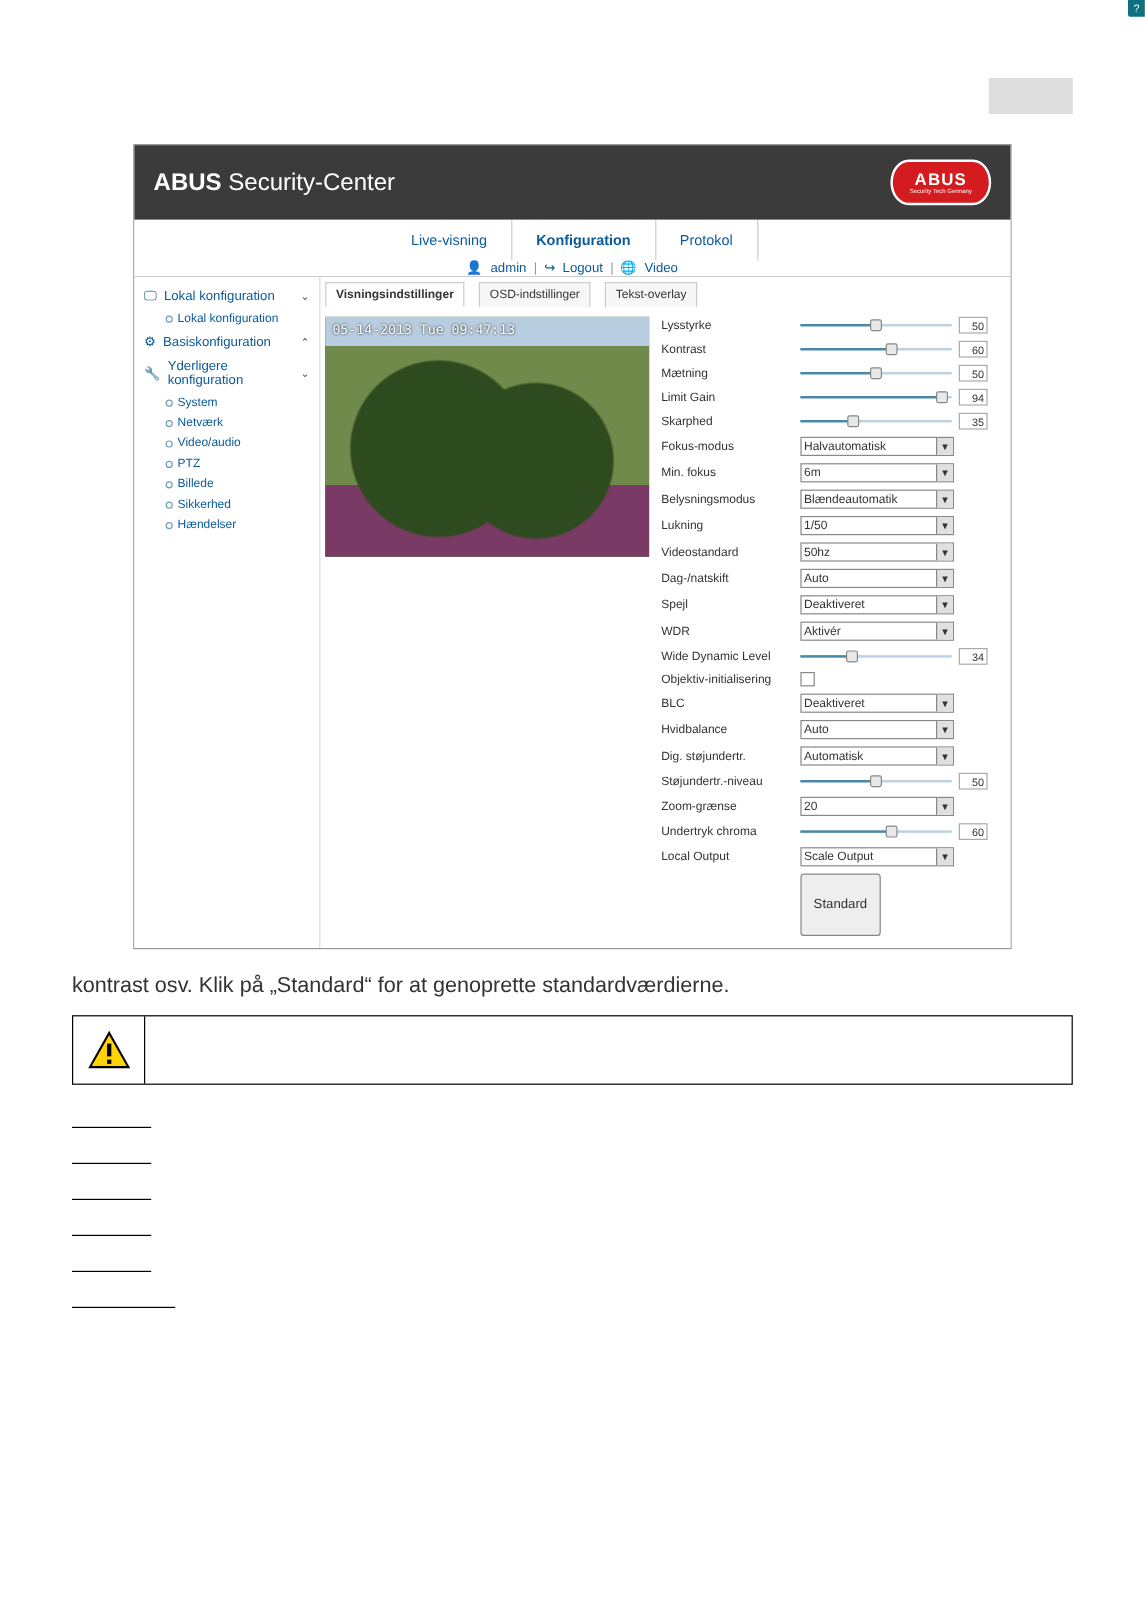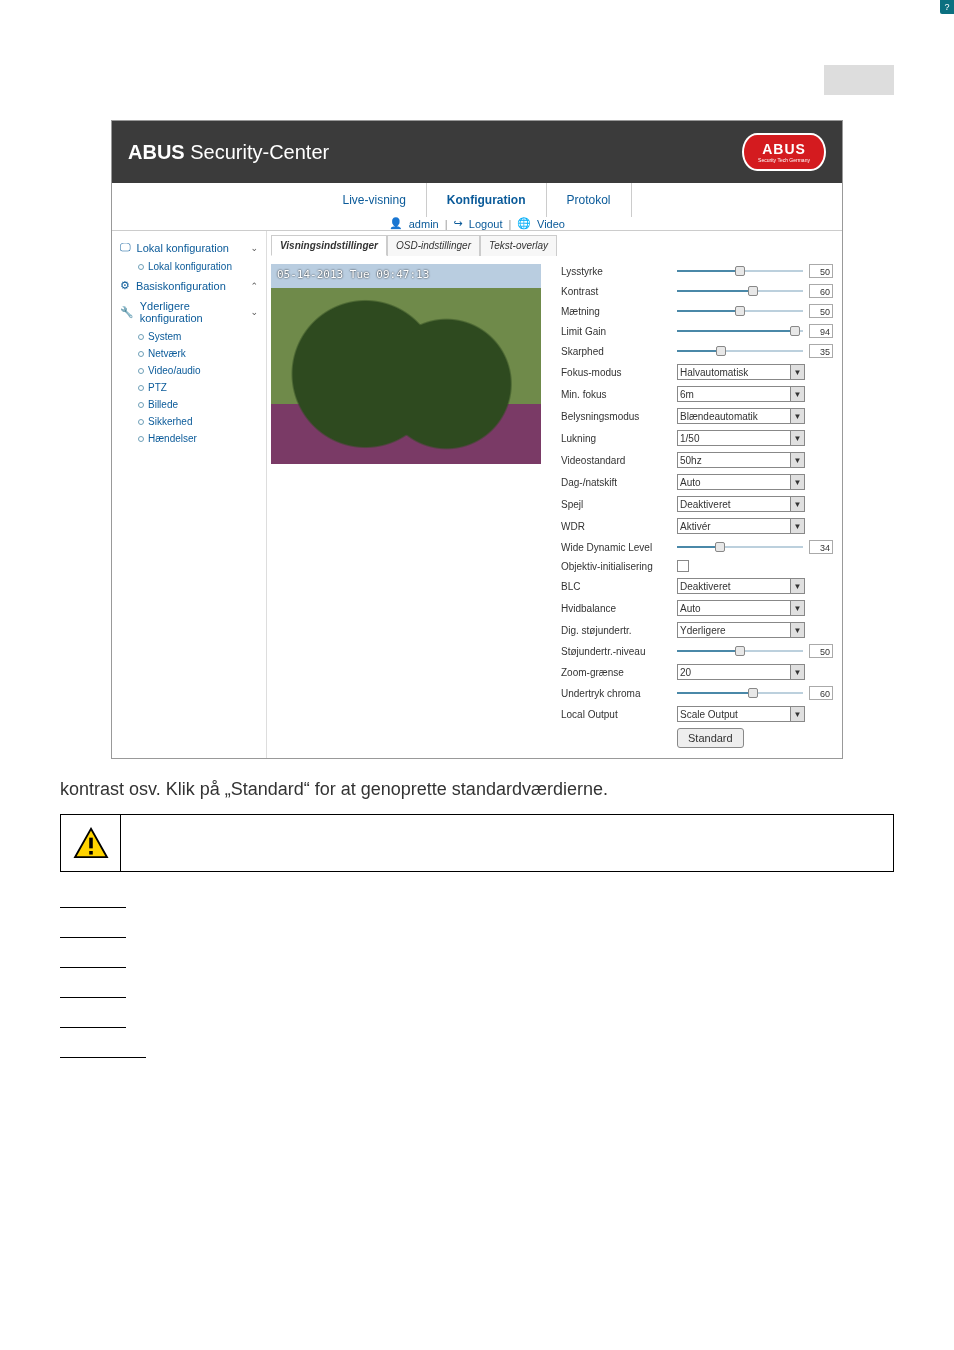--- a/index.html
+++ b/index.html
@@ -22,43 +22,43 @@
   .navtab.active { font-weight:bold; color:#0a5a99; }
   .userbar { padding:0 12px; color:#0a5a99; font-size:11px; display:flex; align-items:center; gap:6px; }
   .userbar .sep { color:#999; }
   .layout { display:flex; background:#fff; }
   .sidebar { width:155px; border-right:1px solid #ddd; padding:6px 0; }
   .side-group-hdr { display:flex; align-items:center; gap:6px; padding:4px 8px; color:#0a5a99; font-size:11px; cursor:pointer; }
   .side-group-hdr .chev { margin-left:auto; font-size:9px; color:#555; }
   .side-sub { padding:3px 8px 3px 26px; font-size:10px; color:#0a5a99; cursor:pointer; display:flex; align-items:center; gap:4px; }
   .side-sub .bullet { width:6px; height:6px; border-radius:50%; border:1px solid #6fa0b8; display:inline-block; }
   .content { flex:1; padding:4px; }
-  .subtabs { display:flex; gap:0; margin-bottom:8px;font-style:italic; }
+  .subtabs { display:flex; gap:12px; margin-bottom:8px; }
   .subtab { font-size:10px; padding:4px 8px; border:1px solid #ccc; border-bottom:none; background:#f7f7f7; cursor:pointer; }
   .subtab.active { background:#fff; font-weight:bold; border-bottom:1px solid #fff; }
-  .cfgrow { display:flex; gap:20px; }
+  .cfgrow { display:flex; gap:10px; }
   .preview { width:270px; height:200px; background:#4a6b2f; position:relative; overflow:hidden; }
   .preview::before { content:""; position:absolute; inset:0; background:
      radial-gradient(circle at 35% 55%, #2e4a1f 0 35%, transparent 36%),
      radial-gradient(circle at 65% 60%, #2e4a1f 0 30%, transparent 31%),
      linear-gradient(to bottom, #b9cde0 0 12%, #6f8a4a 12% 70%, #7a3a66 70% 100%);
   }
   .preview-osd { position:absolute; top:4px; left:6px; color:#fff; font-family:monospace; font-size:11px; text-shadow:0 0 2px #000; }
   .settings { flex:1; font-size:10px; }
   .srow { display:flex; align-items:center; margin-bottom:6px; gap:6px; }
   .slabel { width:110px; color:#333; }
   .slider-wrap { width:126px; position:relative; height:8px; }
   .slider-track { position:absolute; left:0; right:0; top:3px; height:2px; background:#bcd0dd; }
   .slider-fill { position:absolute; left:0; top:3px; height:2px; background:#4a88a8; }
   .slider-thumb { position:absolute; top:-1px; width:10px; height:10px; background:#e8e8e8; border:1px solid #888; border-radius:2px; transform:translateX(-50%); }
   .valbox { width:24px; height:14px; border:1px solid #aaa; background:#fff; font-size:9px; text-align:right; padding:0 2px; line-height:14px; }
   .sel { width:128px; height:16px; border:1px solid #888; background:#fff; font-size:10px; padding:0 2px; position:relative; display:flex; align-items:center; }
   .sel .dd { position:absolute; right:0; top:0; bottom:0; width:14px; background:#e0e0e0; border-left:1px solid #888; display:flex; align-items:center; justify-content:center; font-size:8px; }
   .chk { width:12px; height:12px; border:1px solid #888; background:#fff; }
-  .std-btn { display:inline-block; padding:3px 10px; border:1px solid #888; background:#eee; border-radius:3px; font-size:11px; cursor:pointer; }
+  .std-btn { display:inline-block; padding:19px 10px; border:1px solid #888; background:#eee; border-radius:3px; font-size:11px; cursor:pointer; }
   
   .doc-para { font-size:18px; margin:18px 0 14px 0; }
   .notice { border:1px solid #000; display:flex; margin-bottom:18px; }
   .notice-icon-cell { width:60px; border-right:1px solid #000; display:flex; align-items:center; justify-content:center; padding:6px; }
   .warn-tri { width:36px; height:32px; }
   .notice-body { flex:1; padding:12px; min-height:56px; }
   .u-row { height:18px; border-bottom:1px solid #000; width:66px; margin:12px 0 10px 0; }
   .u-row.wider { width:86px; }
   .body-line { font-size:14px; margin:6px 0 6px 70px; }
 </style>
@@ -288,21 +288,21 @@
             <div class="srow">
               <div class="slabel">Hvidbalance</div>
               <div class="sel">
                   <span>Auto</span>
                   <span class="dd">▼</span>
                 </div>
             </div>
             <div class="srow">
               <div class="slabel">Dig. støjundertr.</div>
               <div class="sel">
-                  <span>Yderligere</span>
+                  <span>Automatisk</span>
                   <span class="dd">▼</span>
                 </div>
             </div>
             <div class="srow">
               <div class="slabel">Støjundertr.-niveau</div>
               <div class="slider-wrap">
                   <div class="slider-track"></div>
                   <div class="slider-fill" style="width: 50%;"></div>
                   <div class="slider-thumb" style="left: 50%;"></div>
                 </div>

